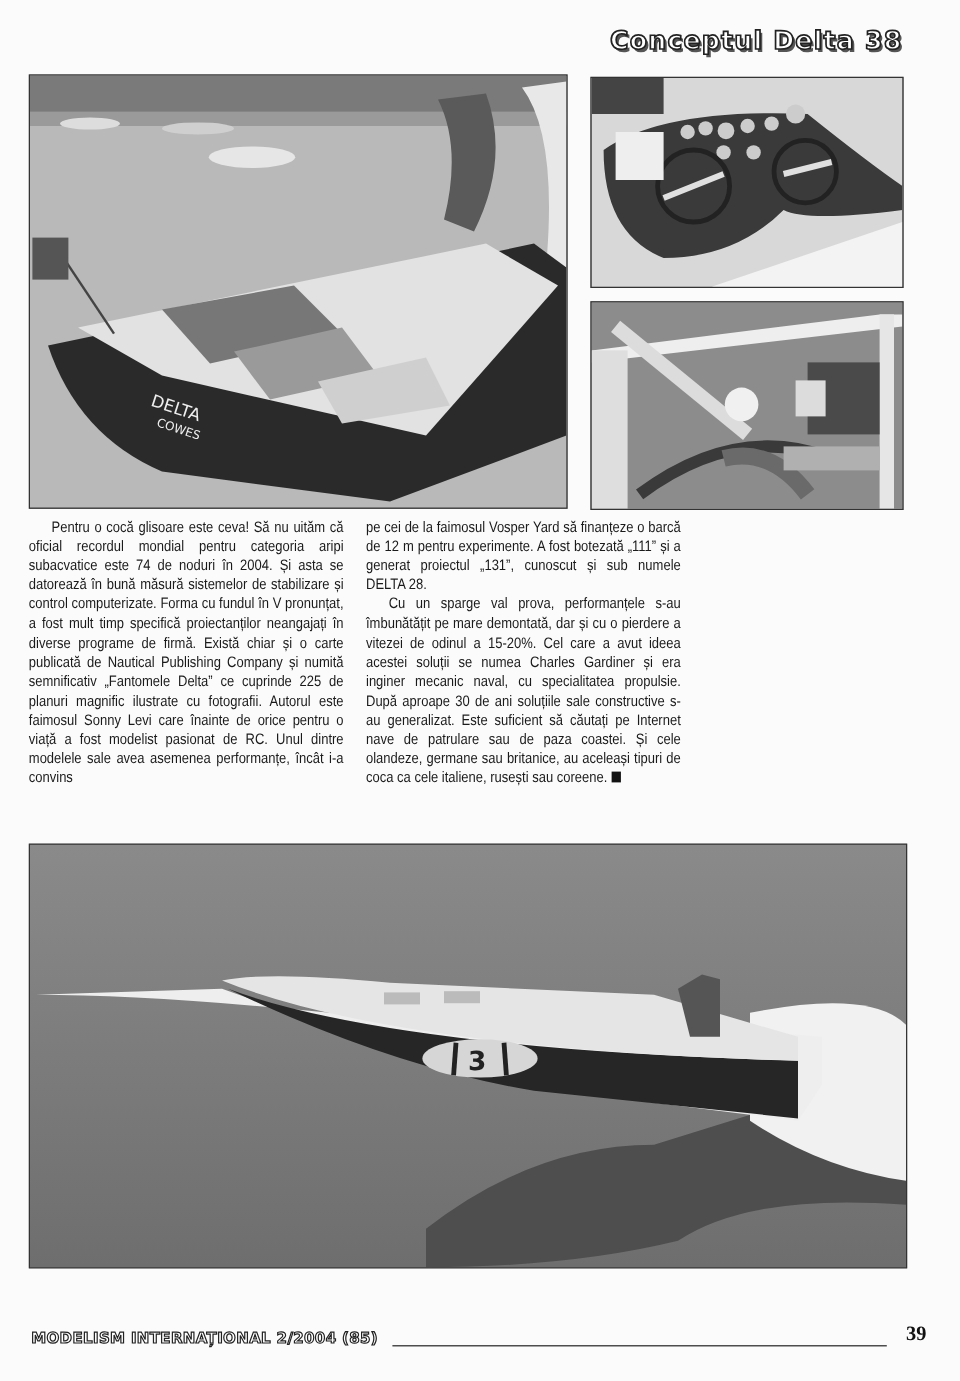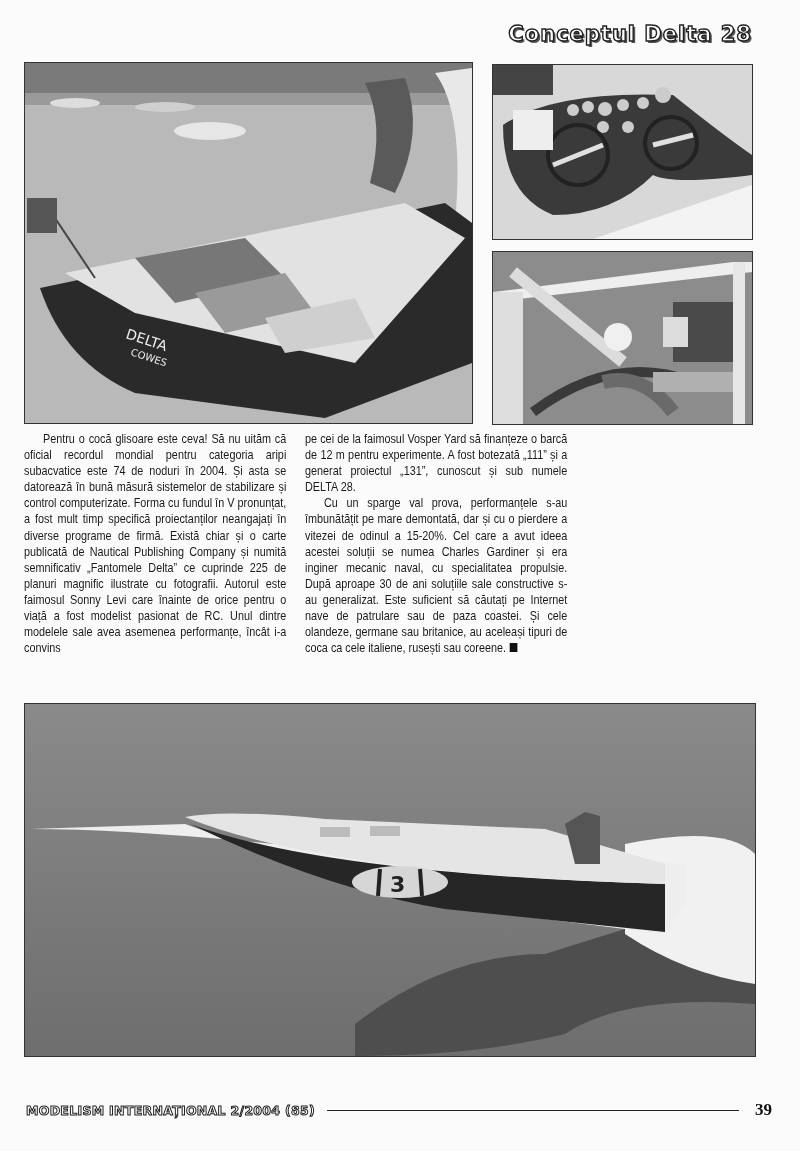--- a/index.html
+++ b/index.html
@@ -28,36 +28,36 @@
     font-size:12.6px; line-height:16.1px;
     text-align:justify; hyphens:manual;
     transform:scaleX(0.86); transform-origin:left top;
     width:305px;
   }
   .col p { margin:0; text-indent:22px; }
   .col p.cont { text-indent:0; }
   .endmark { display:inline-block; width:9px; height:9px; background:#111; margin-left:4px; vertical-align:0; }
   .footer {
     position:absolute; left:26px; right:28px; top:1098px; height:24px;
-    display:flex; align-items:center;
+    display:flex; align-items:flex-end;
   }
   .footer-mag {
     font-family:"DejaVu Sans", sans-serif; font-weight:bold; font-size:12.5px;
     color:#fff; -webkit-text-stroke:1px #222; letter-spacing:0.3px;
     white-space:nowrap;
   }
   .footer-rule { flex:1; height:0; border-top:1.5px solid #222; margin:0 16px 0 12px; }
   .footer-page {
     font-family:Liberation Serif, serif; font-weight:bold; font-size:17px; color:#111;
   }
 </style>
 </head>
 <body>
 
-<div class="header-title">Conceptul Delta 28</div>
+<div class="header-title">Conceptul Delta 38</div>
 
 <div class="photo" style="left:24px; top:62px; width:447px; height:360px;">
   <svg viewBox="0 0 447 360" preserveAspectRatio="none">
     <rect width="447" height="360" fill="#b9b9b9"></rect>
     <rect width="447" height="40" fill="#7a7a7a"></rect>
     <rect y="30" width="447" height="12" fill="#9a9a9a"></rect>
     <ellipse cx="185" cy="68" rx="36" ry="9" fill="#e6e6e6"></ellipse>
     <ellipse cx="50" cy="40" rx="25" ry="5" fill="#ddd"></ellipse>
     <ellipse cx="140" cy="44" rx="30" ry="5" fill="#cfcfcf"></ellipse>
     <path d="M 340 20 Q 360 60 345 120 L 370 130 Q 400 70 380 15 Z" fill="#5a5a5a"></path>

